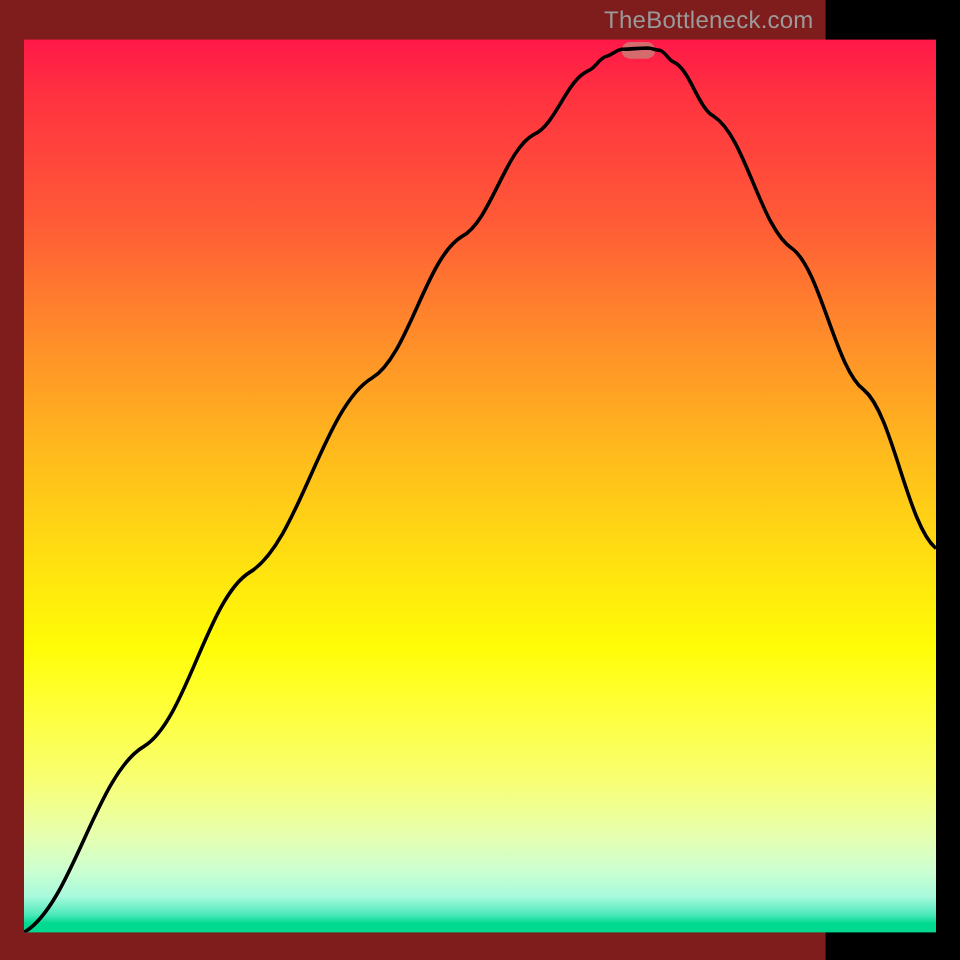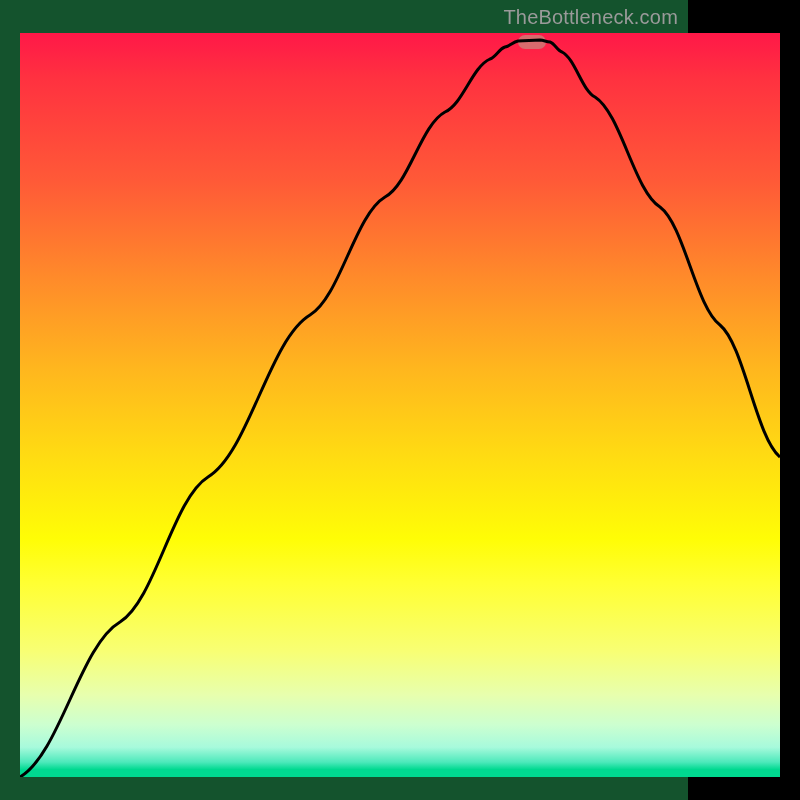--- a/index.html
+++ b/index.html
@@ -7,21 +7,21 @@
     padding: 0;
     width: 800px;
     height: 800px;
     background: #000;
     overflow: hidden;
   }
   .frame {
     position: relative;
     width: 688px;
     height: 800px;
-    background: #14532d;
+    background: #7f1d1d;
   }
   .watermark {
     position: absolute;
     top: 6px;
     right: 10px;
     color: #9a9a9a;
     font-family: Arial, Helvetica, sans-serif;
     font-size: 20px;
     font-weight: 400;
     letter-spacing: 0.2px;

